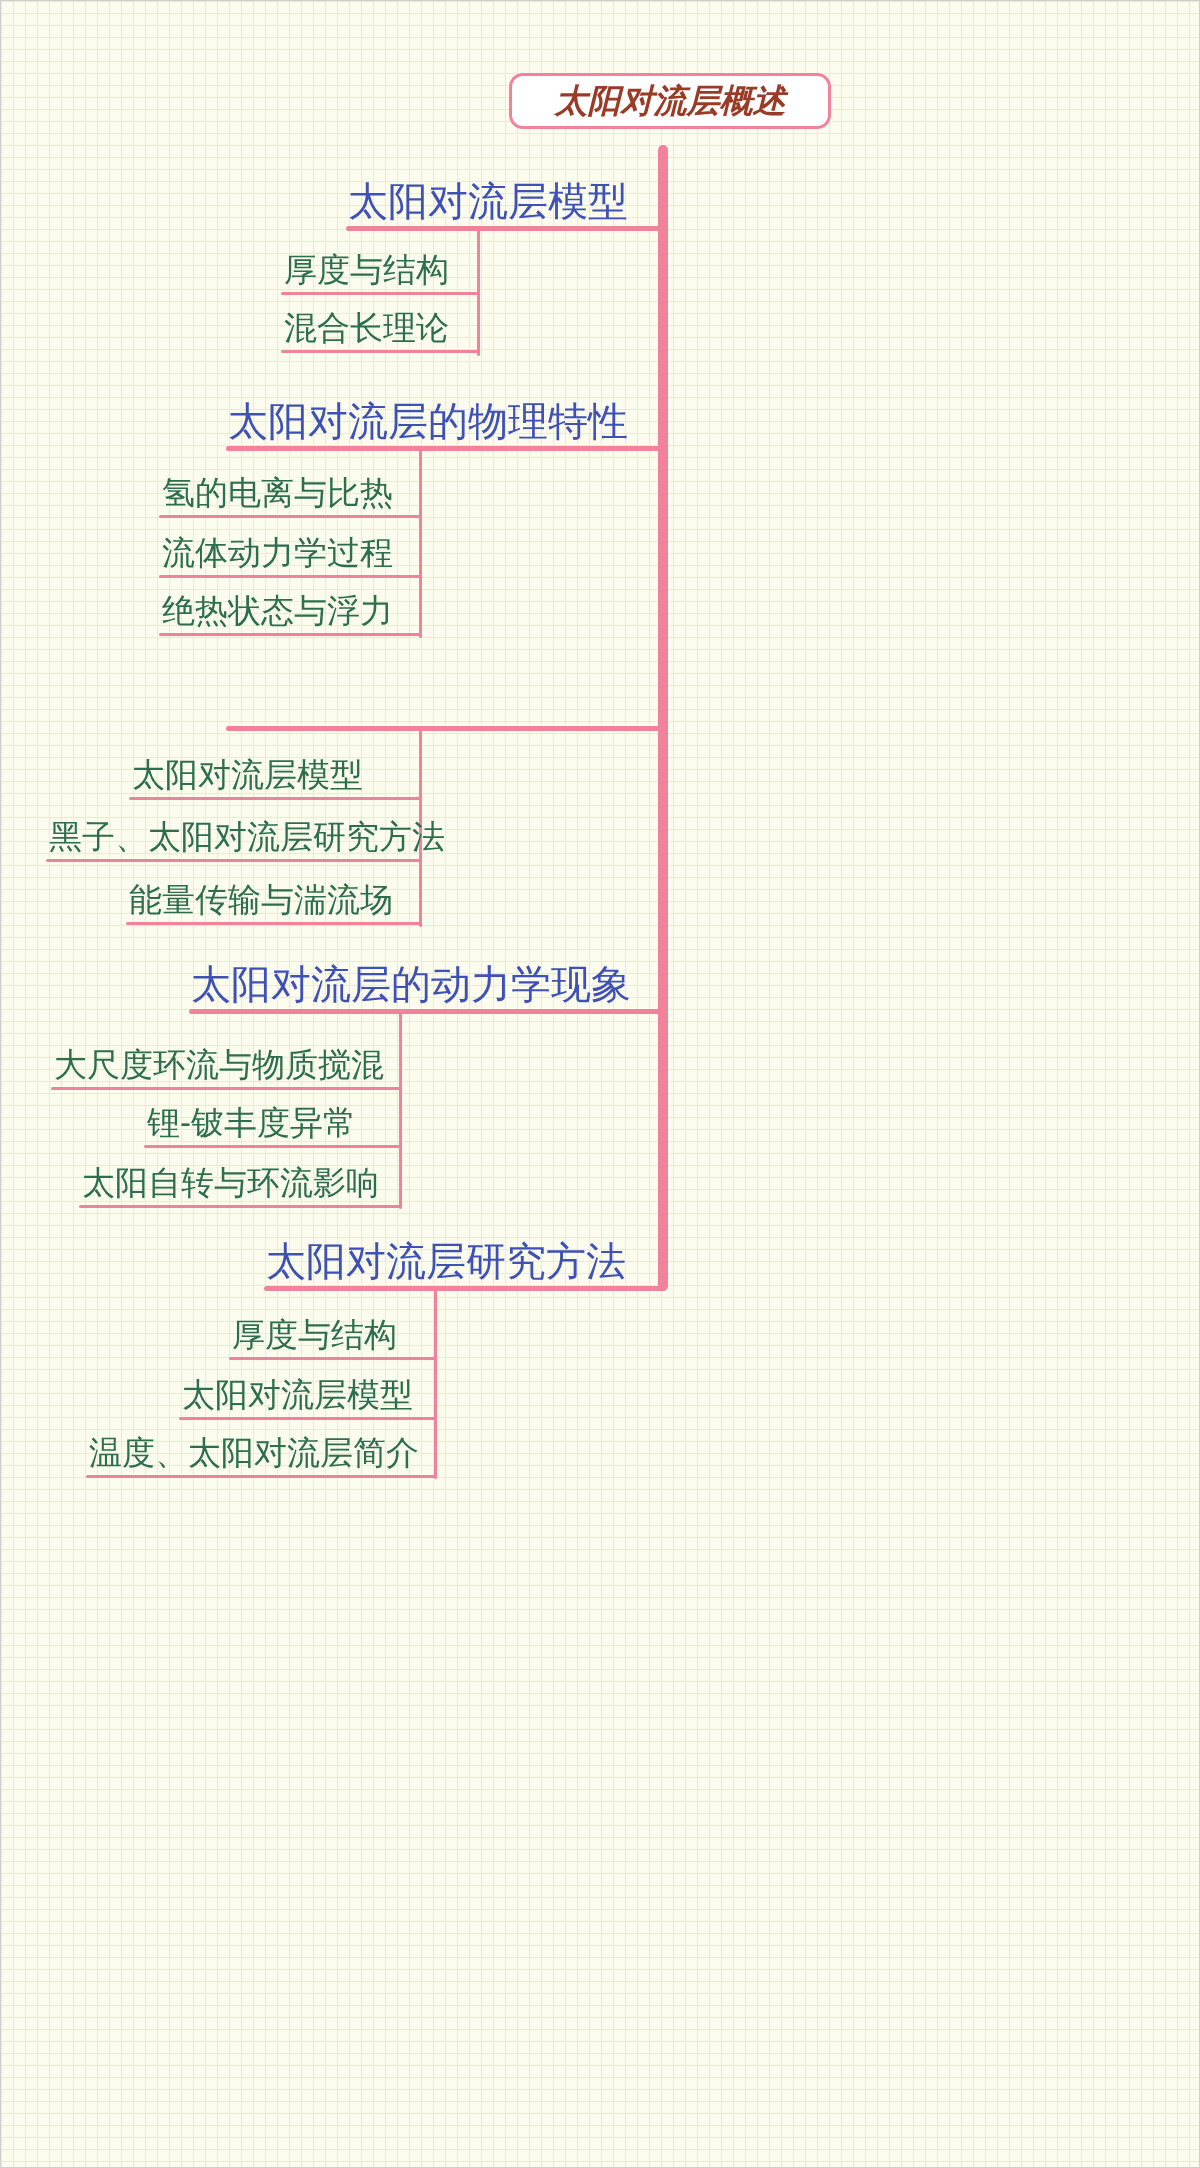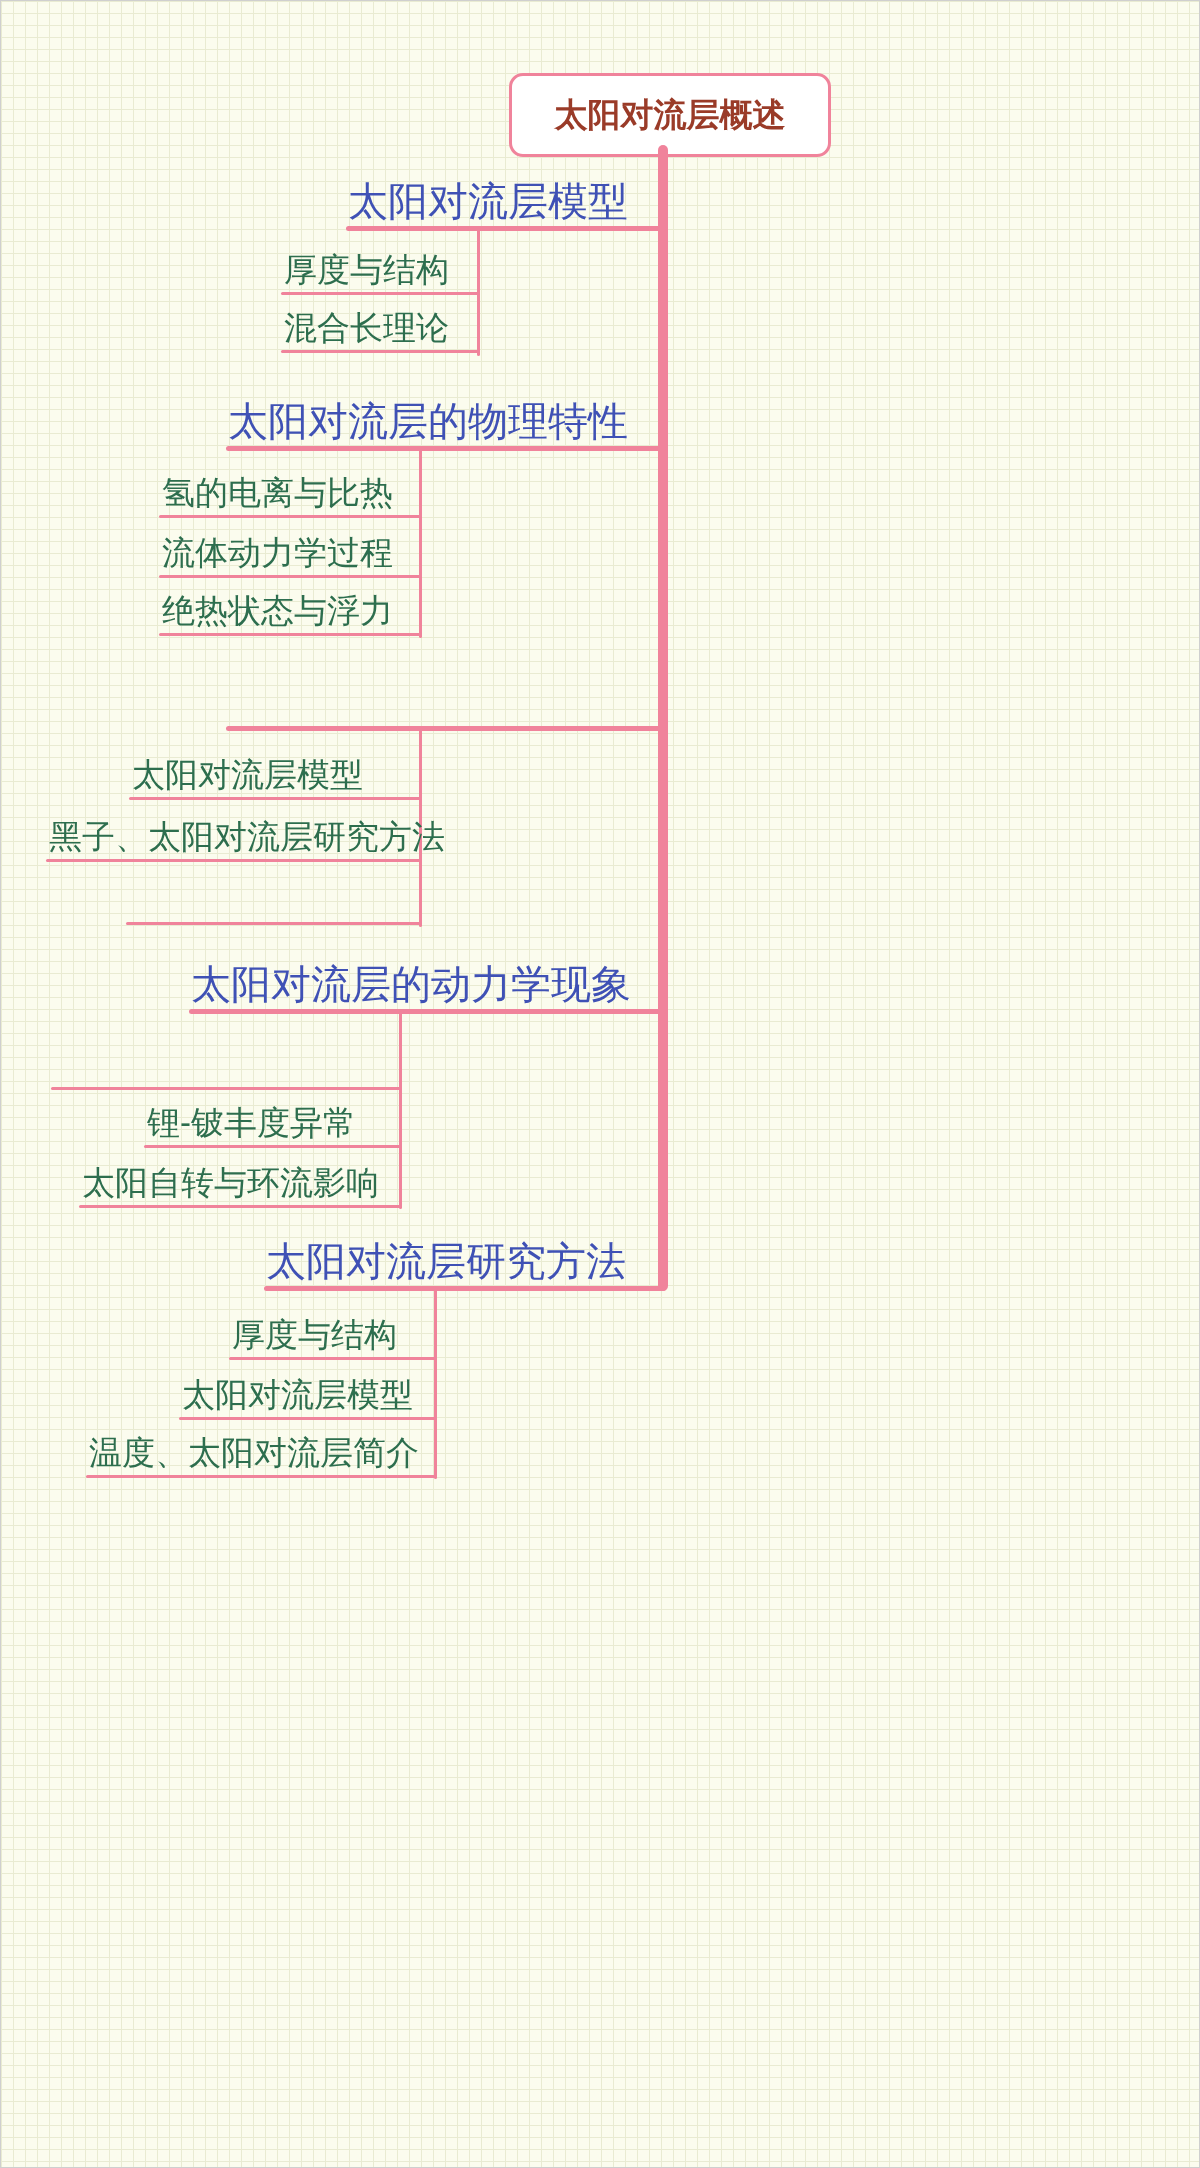--- a/index.html
+++ b/index.html
@@ -10,29 +10,30 @@
     border:1px solid #cfcfcf;
     background-color:#fbfcee;
     background-image:
       linear-gradient(to right, #e9ebd2 1px, transparent 1px),
       linear-gradient(to bottom, #e9ebd2 1px, transparent 1px);
     background-size:12px 12px;
     font-family:"Liberation Sans","DejaVu Sans",sans-serif;
     overflow:hidden;
   }
   .root-node{
-    position:absolute;left:508px;top:72px;width:322px;height:84px;
+    position:absolute;left:508px;top:72px;width:322px;height:56px;
     background:#ffffff;
     border:3px solid var(--pink,#f0839b);
     border-radius:14px;
     display:flex;align-items:center;justify-content:center;
     font-size:33px;font-weight:700;
     color:var(--root-text,#9a3b28);
     box-sizing:border-box;
     white-space:nowrap;
+    font-style:italic;
   }
   .trunk{
     position:absolute;left:657px;top:144px;width:10px;height:1146px;
     background:var(--pink,#f0839b);border-radius:5px;
   }
   .main-label{
     position:absolute;font-size:40px;line-height:46px;
     color:var(--main-text,#3f51b5);white-space:nowrap;
   }
   .sub-label{
@@ -114,25 +115,27 @@
   <div class="sub-line" id="sl11"></div>
   <div class="sub-label" id="s12">绝热状态与浮力</div>
   <div class="sub-line" id="sl12"></div>
 
   <div class="main-line" id="ml2"></div>
   <div class="vline" id="v2"></div>
   <div class="sub-label" id="s20">太阳对流层模型</div>
   <div class="sub-line" id="sl20"></div>
   <div class="sub-label" id="s21">黑子、太阳对流层研究方法</div>
   <div class="sub-line" id="sl21"></div>
+  <div class="sub-label" id="s22">能量传输与湍流场</div>
   <div class="sub-line" id="sl22"></div>
 
   <div class="main-label" id="m3">太阳对流层的动力学现象</div>
   <div class="main-line" id="ml3"></div>
   <div class="vline" id="v3"></div>
+  <div class="sub-label" id="s30">大尺度环流与物质搅混</div>
   <div class="sub-line" id="sl30"></div>
   <div class="sub-label" id="s31">锂-铍丰度异常</div>
   <div class="sub-line" id="sl31"></div>
   <div class="sub-label" id="s32">太阳自转与环流影响</div>
   <div class="sub-line" id="sl32"></div>
 
   <div class="main-label" id="m4">太阳对流层研究方法</div>
   <div class="main-line" id="ml4"></div>
   <div class="vline" id="v4"></div>
   <div class="sub-label" id="s40">厚度与结构</div>

